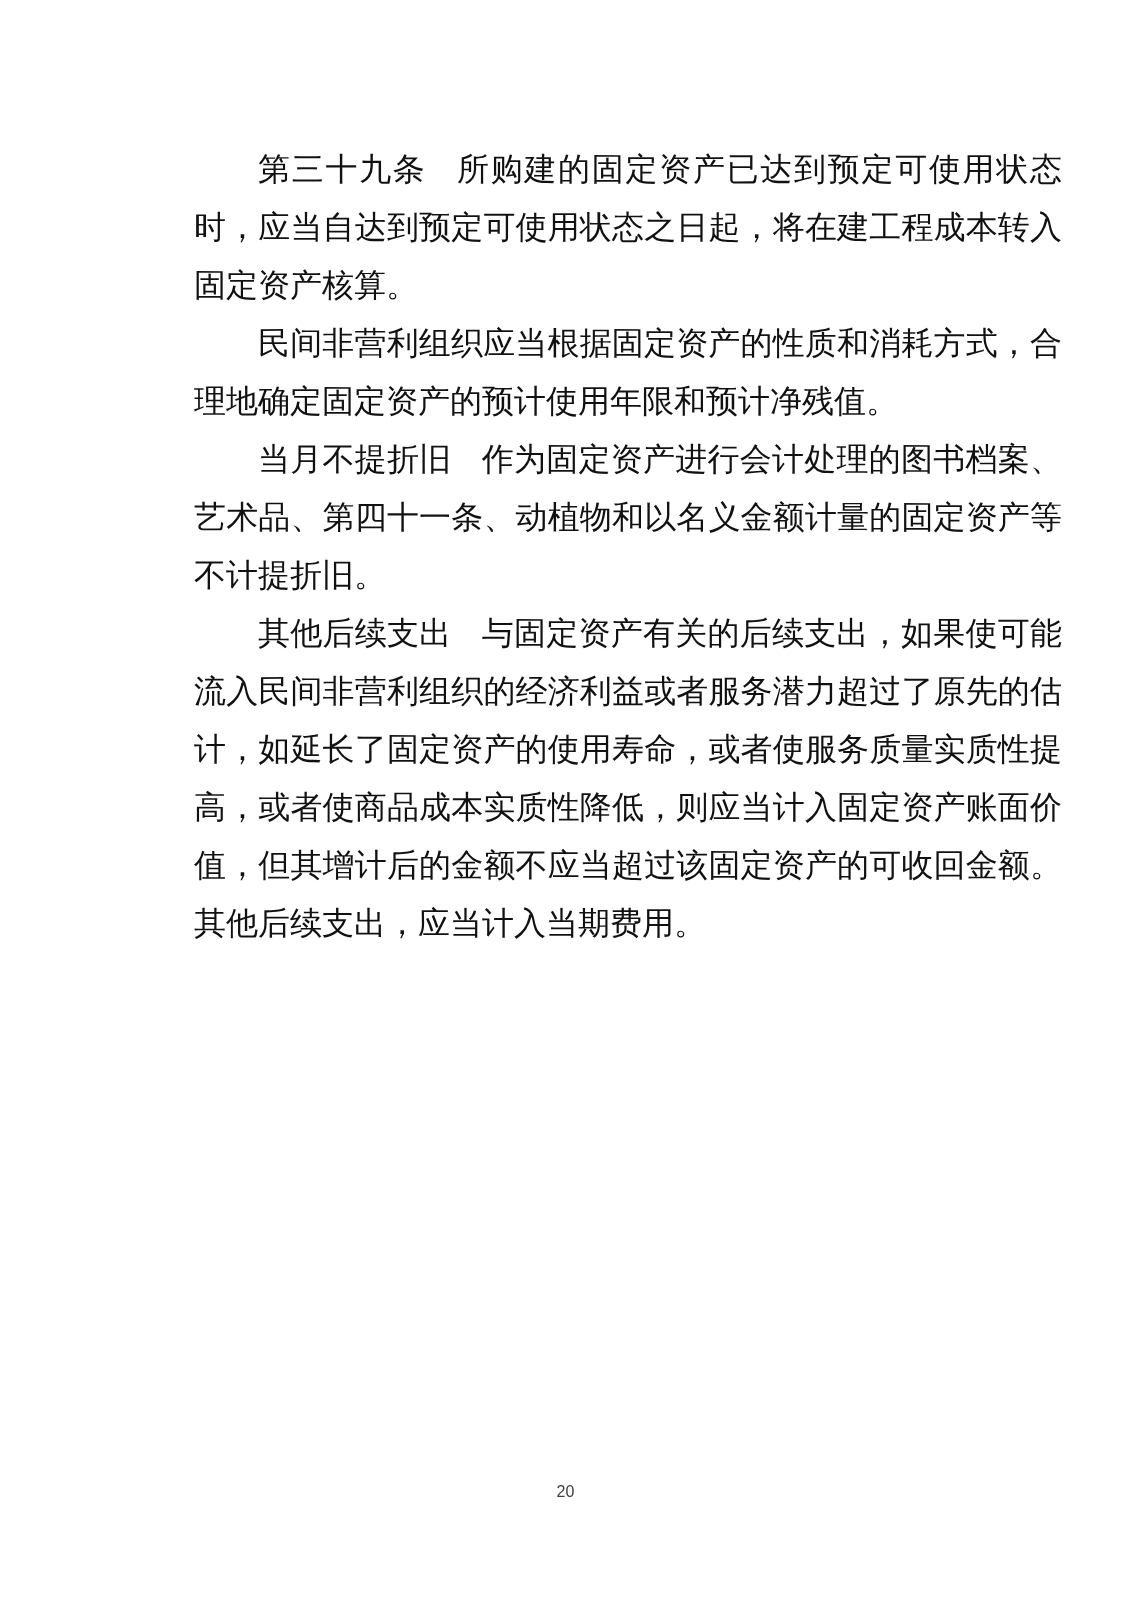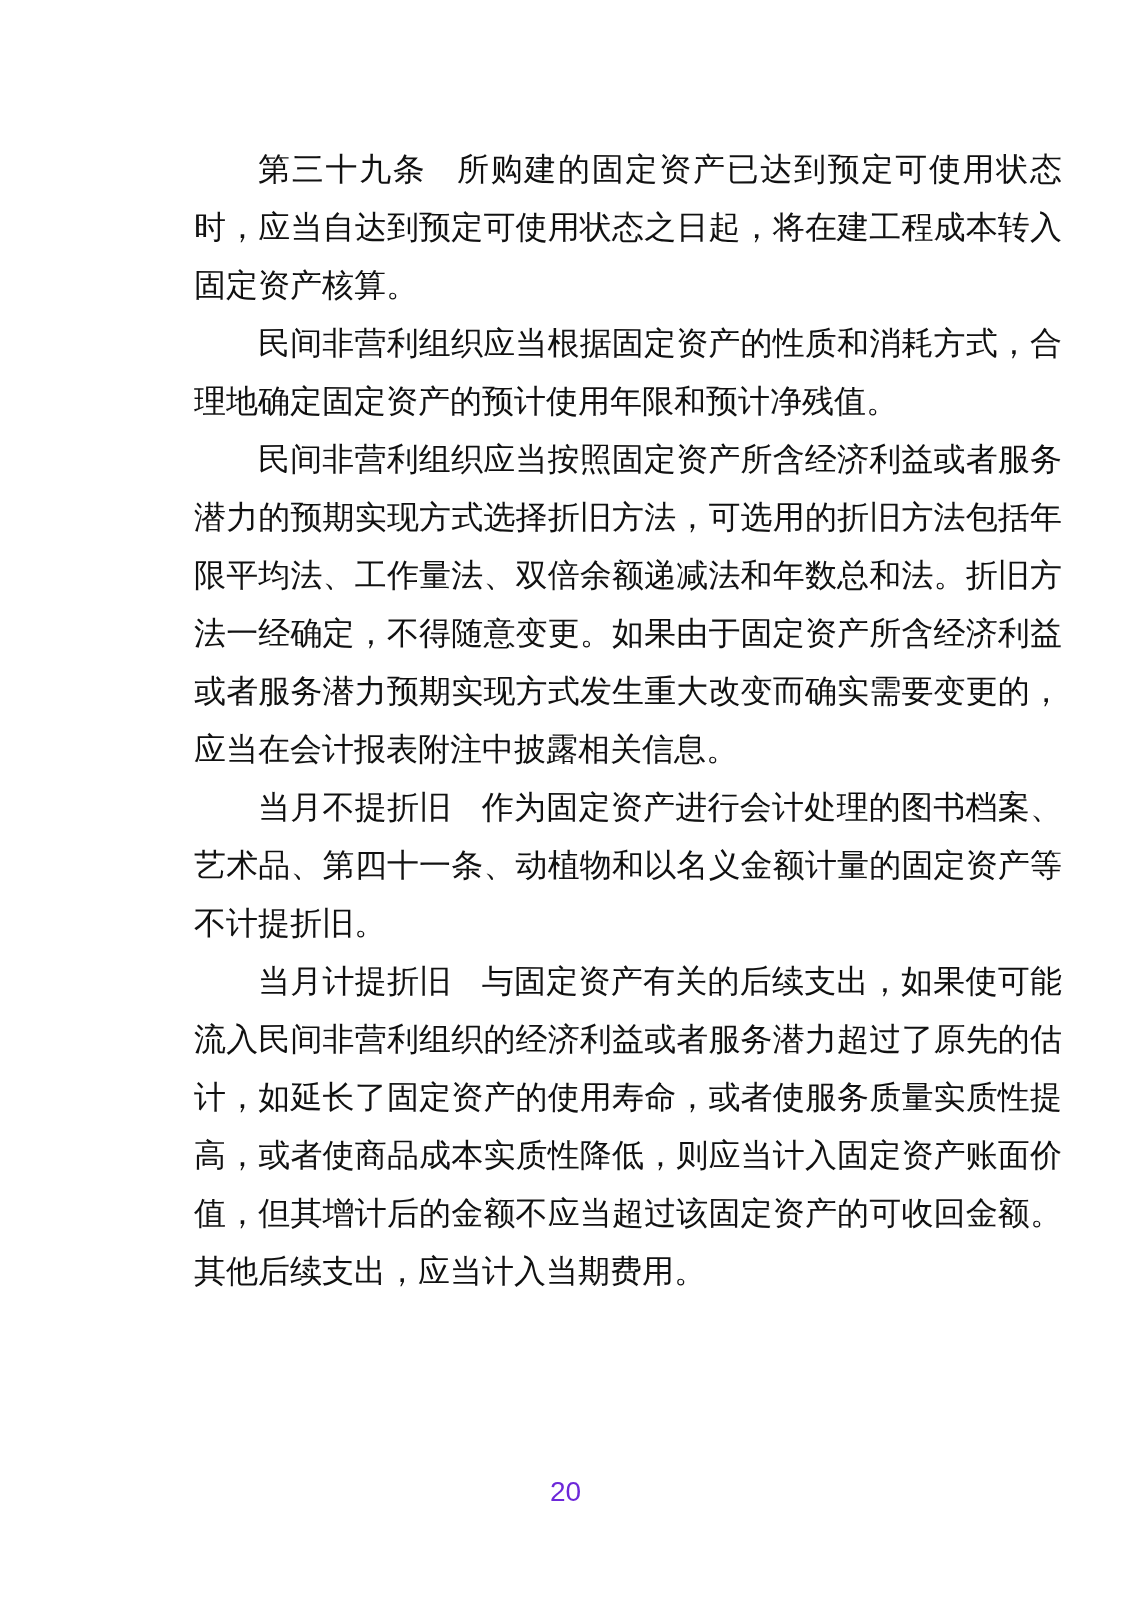--- a/index.html
+++ b/index.html
@@ -37,30 +37,29 @@
   .article-no {
     margin-right: 0.95em;
   }
   .page-number {
     position: absolute;
     left: 0;
     top: 1478px;
     width: 100%;
     text-align: center;
     font-family: "Liberation Sans", "DejaVu Sans", sans-serif;
-    font-size: 28px;
+    font-size: 16px;
     line-height: 28px;
-    color: #6d28d9;
+    color: #404040;
   }
 </style>
 </head>
 <body>
 
 <div class="page">
   <div class="doc-body">
       <p><span class="article-no">第三十九条</span><span>所购建的固定资产已达到预定可使用状态时，应当自达到预定可使用状态之日起，将在建工程成本转入固定资产核算。</span></p>
       <p><span>民间非营利组织应当根据固定资产的性质和消耗方式，合理地确定固定资产的预计使用年限和预计净残值。</span></p>
-      <p><span>民间非营利组织应当按照固定资产所含经济利益或者服务潜力的预期实现方式选择折旧方法，可选用的折旧方法包括年限平均法、工作量法、双倍余额递减法和年数总和法。折旧方法一经确定，不得随意变更。如果由于固定资产所含经济利益或者服务潜力预期实现方式发生重大改变而确实需要变更的，应当在会计报表附注中披露相关信息。</span></p>
       <p><span class="article-no">当月不提折旧</span><span>作为固定资产进行会计处理的图书档案、艺术品、第四十一条、动植物和以名义金额计量的固定资产等不计提折旧。</span></p>
-      <p><span class="article-no">当月计提折旧</span><span>与固定资产有关的后续支出，如果使可能流入民间非营利组织的经济利益或者服务潜力超过了原先的估计，如延长了固定资产的使用寿命，或者使服务质量实质性提高，或者使商品成本实质性降低，则应当计入固定资产账面价值，但其增计后的金额不应当超过该固定资产的可收回金额。其他后续支出，应当计入当期费用。</span></p>
+      <p><span class="article-no">其他后续支出</span><span>与固定资产有关的后续支出，如果使可能流入民间非营利组织的经济利益或者服务潜力超过了原先的估计，如延长了固定资产的使用寿命，或者使服务质量实质性提高，或者使商品成本实质性降低，则应当计入固定资产账面价值，但其增计后的金额不应当超过该固定资产的可收回金额。其他后续支出，应当计入当期费用。</span></p>
     </div>
   <div class="page-number">20</div>
 </div>
 
 </body></html>

